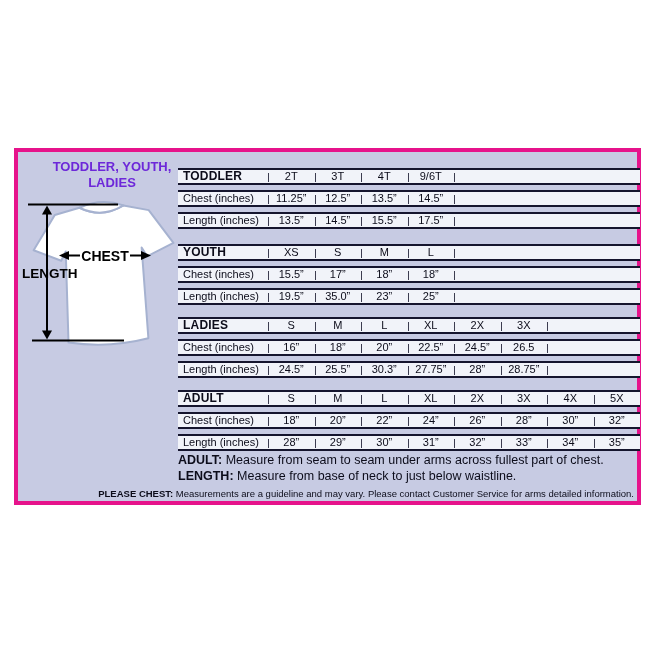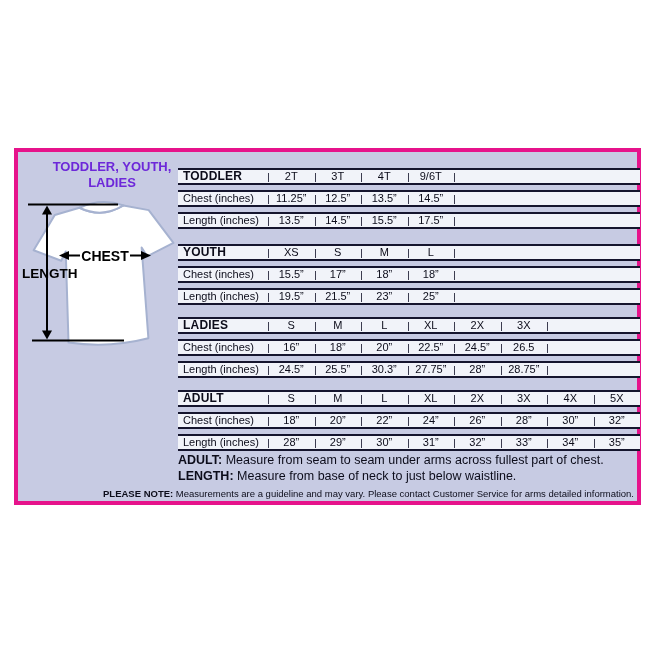--- a/index.html
+++ b/index.html
@@ -107,21 +107,21 @@
             <div class="cell label">Chest (inches)</div>
             <div class="cell data">15.5”</div>
             <div class="cell data">17”</div>
             <div class="cell data">18”</div>
             <div class="cell data">18”</div>
             <div class="cell filler"></div>
           </div>
           <div class="t-row">
             <div class="cell label">Length (inches)</div>
             <div class="cell data">19.5”</div>
-            <div class="cell data">21.5”</div>
+            <div class="cell data">35.0”</div>
             <div class="cell data">23”</div>
             <div class="cell data">25”</div>
             <div class="cell filler"></div>
           </div>
         </div>
         <div class="size-table">
           <div class="t-row">
             <div class="cell label hdr">LADIES</div>
             <div class="cell data">S</div>
             <div class="cell data">M</div>
@@ -187,16 +187,16 @@
             <div class="cell data">35”</div>
           </div>
         </div>
       </div>
 
     <div class="notes">
       <div class="note-line"><b>ADULT:</b> <span>Measure from seam to seam under arms across fullest part of chest.</span></div>
       <div class="note-line"><b>LENGTH:</b> <span>Measure from base of neck to just below waistline.</span></div>
     </div>
 
-    <div class="footnote"><b>PLEASE NOTE:</b> <span>Measurements are a guideline and may vary. Please contact Customer Service for arms detailed information.</span></div>
+    <div class="footnote"><b>PLEASE CHEST:</b> <span>Measurements are a guideline and may vary. Please contact Customer Service for arms detailed information.</span></div>
 
   </div>
 </div>
 
 </body></html>

